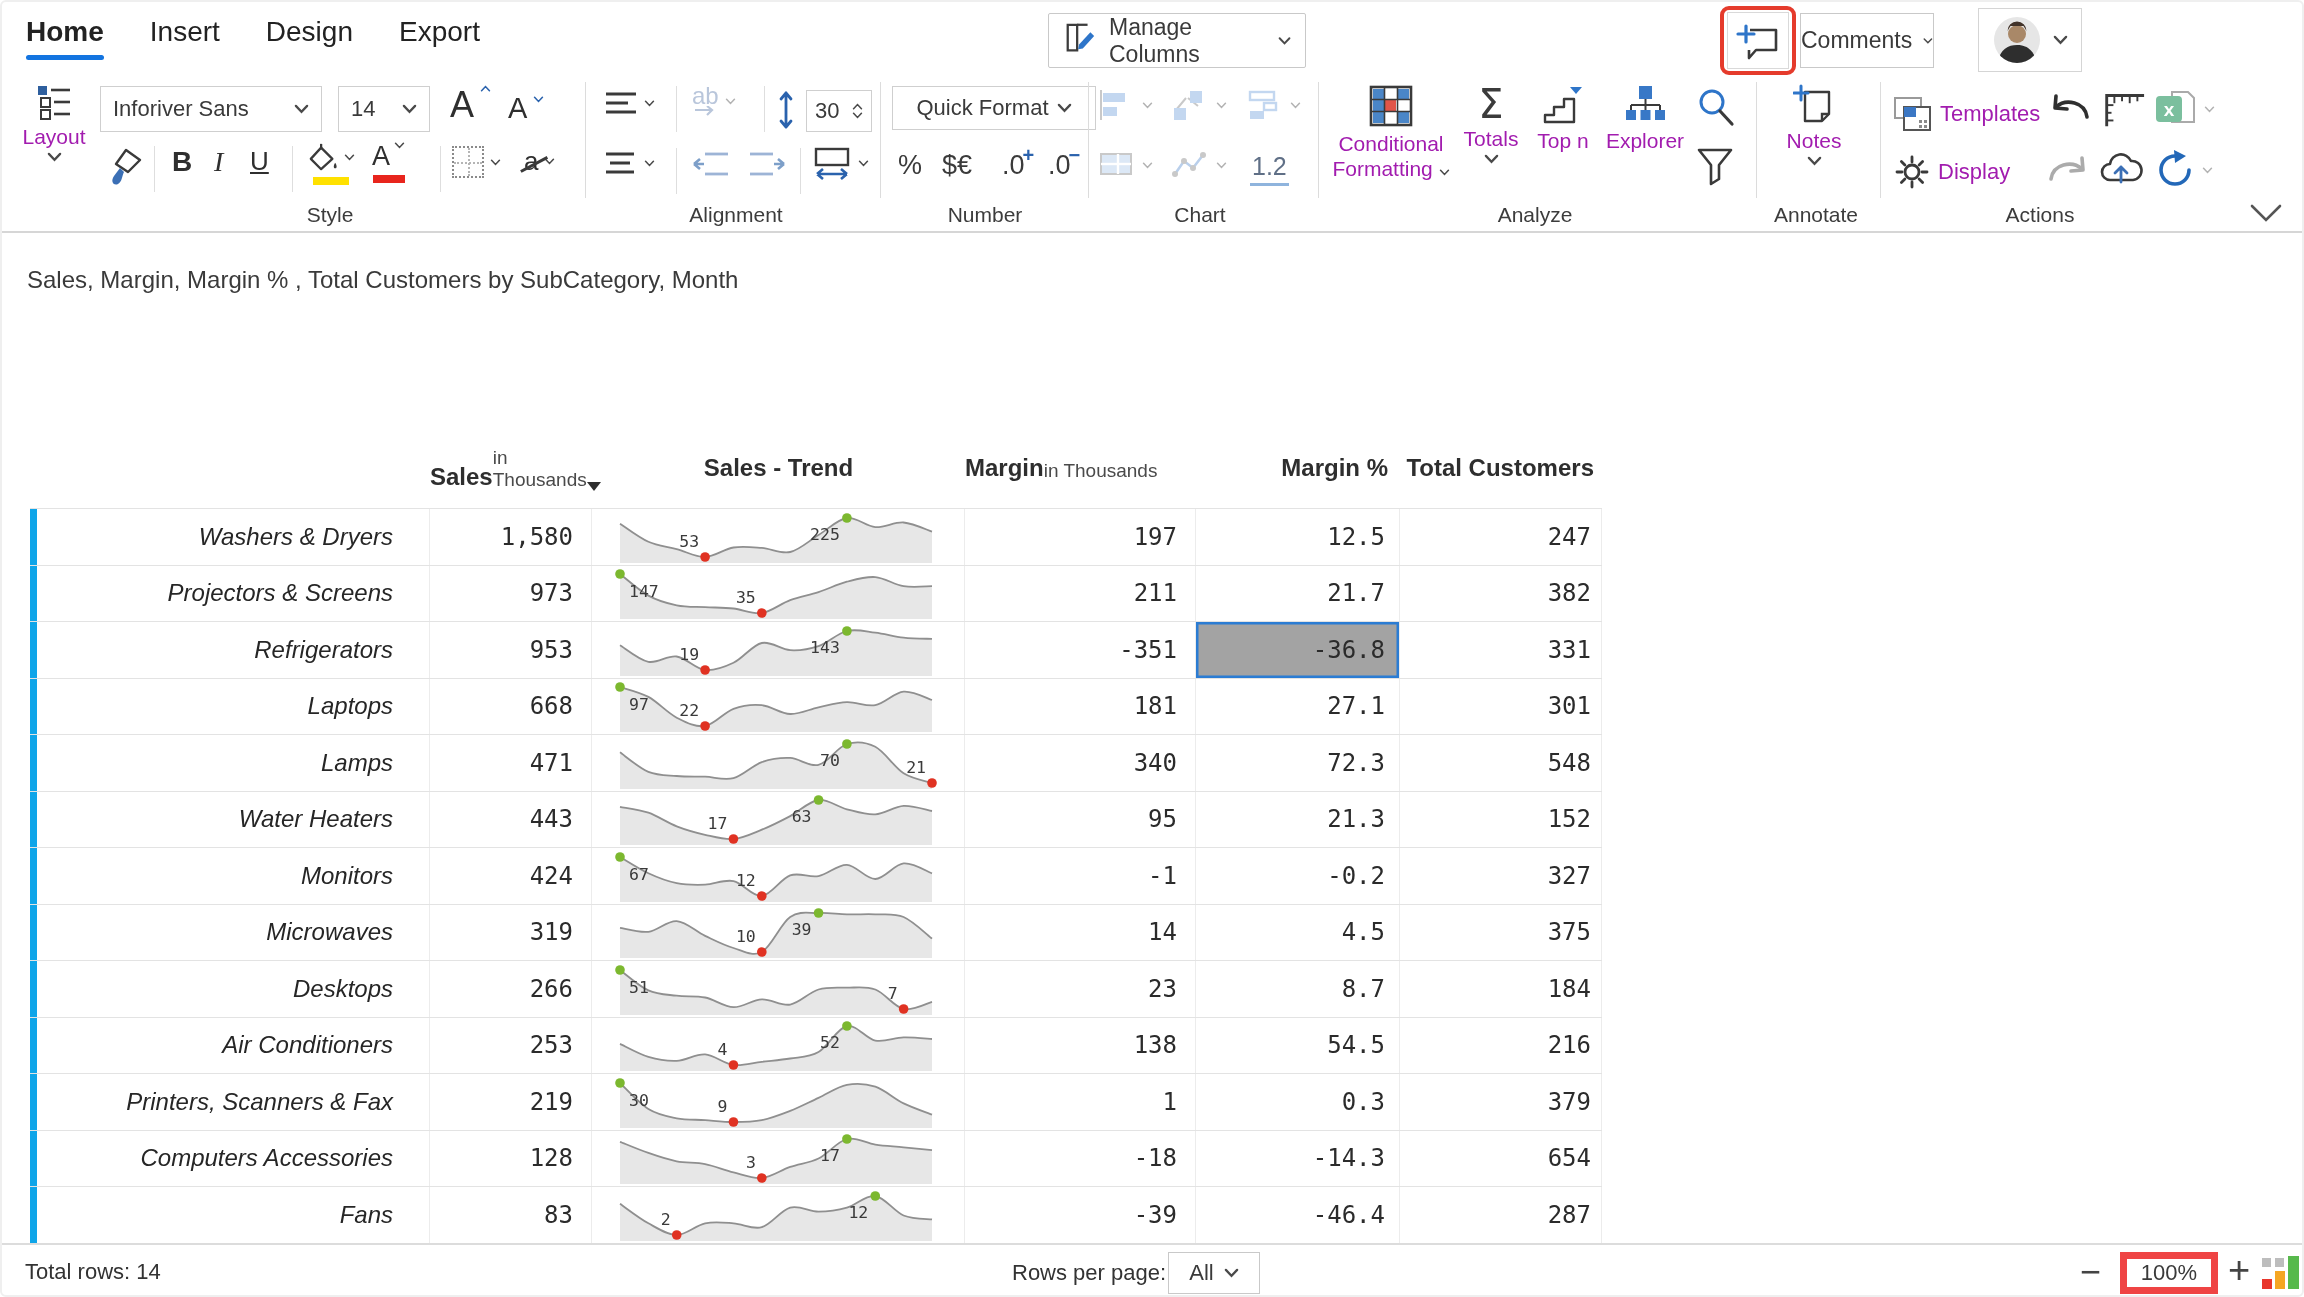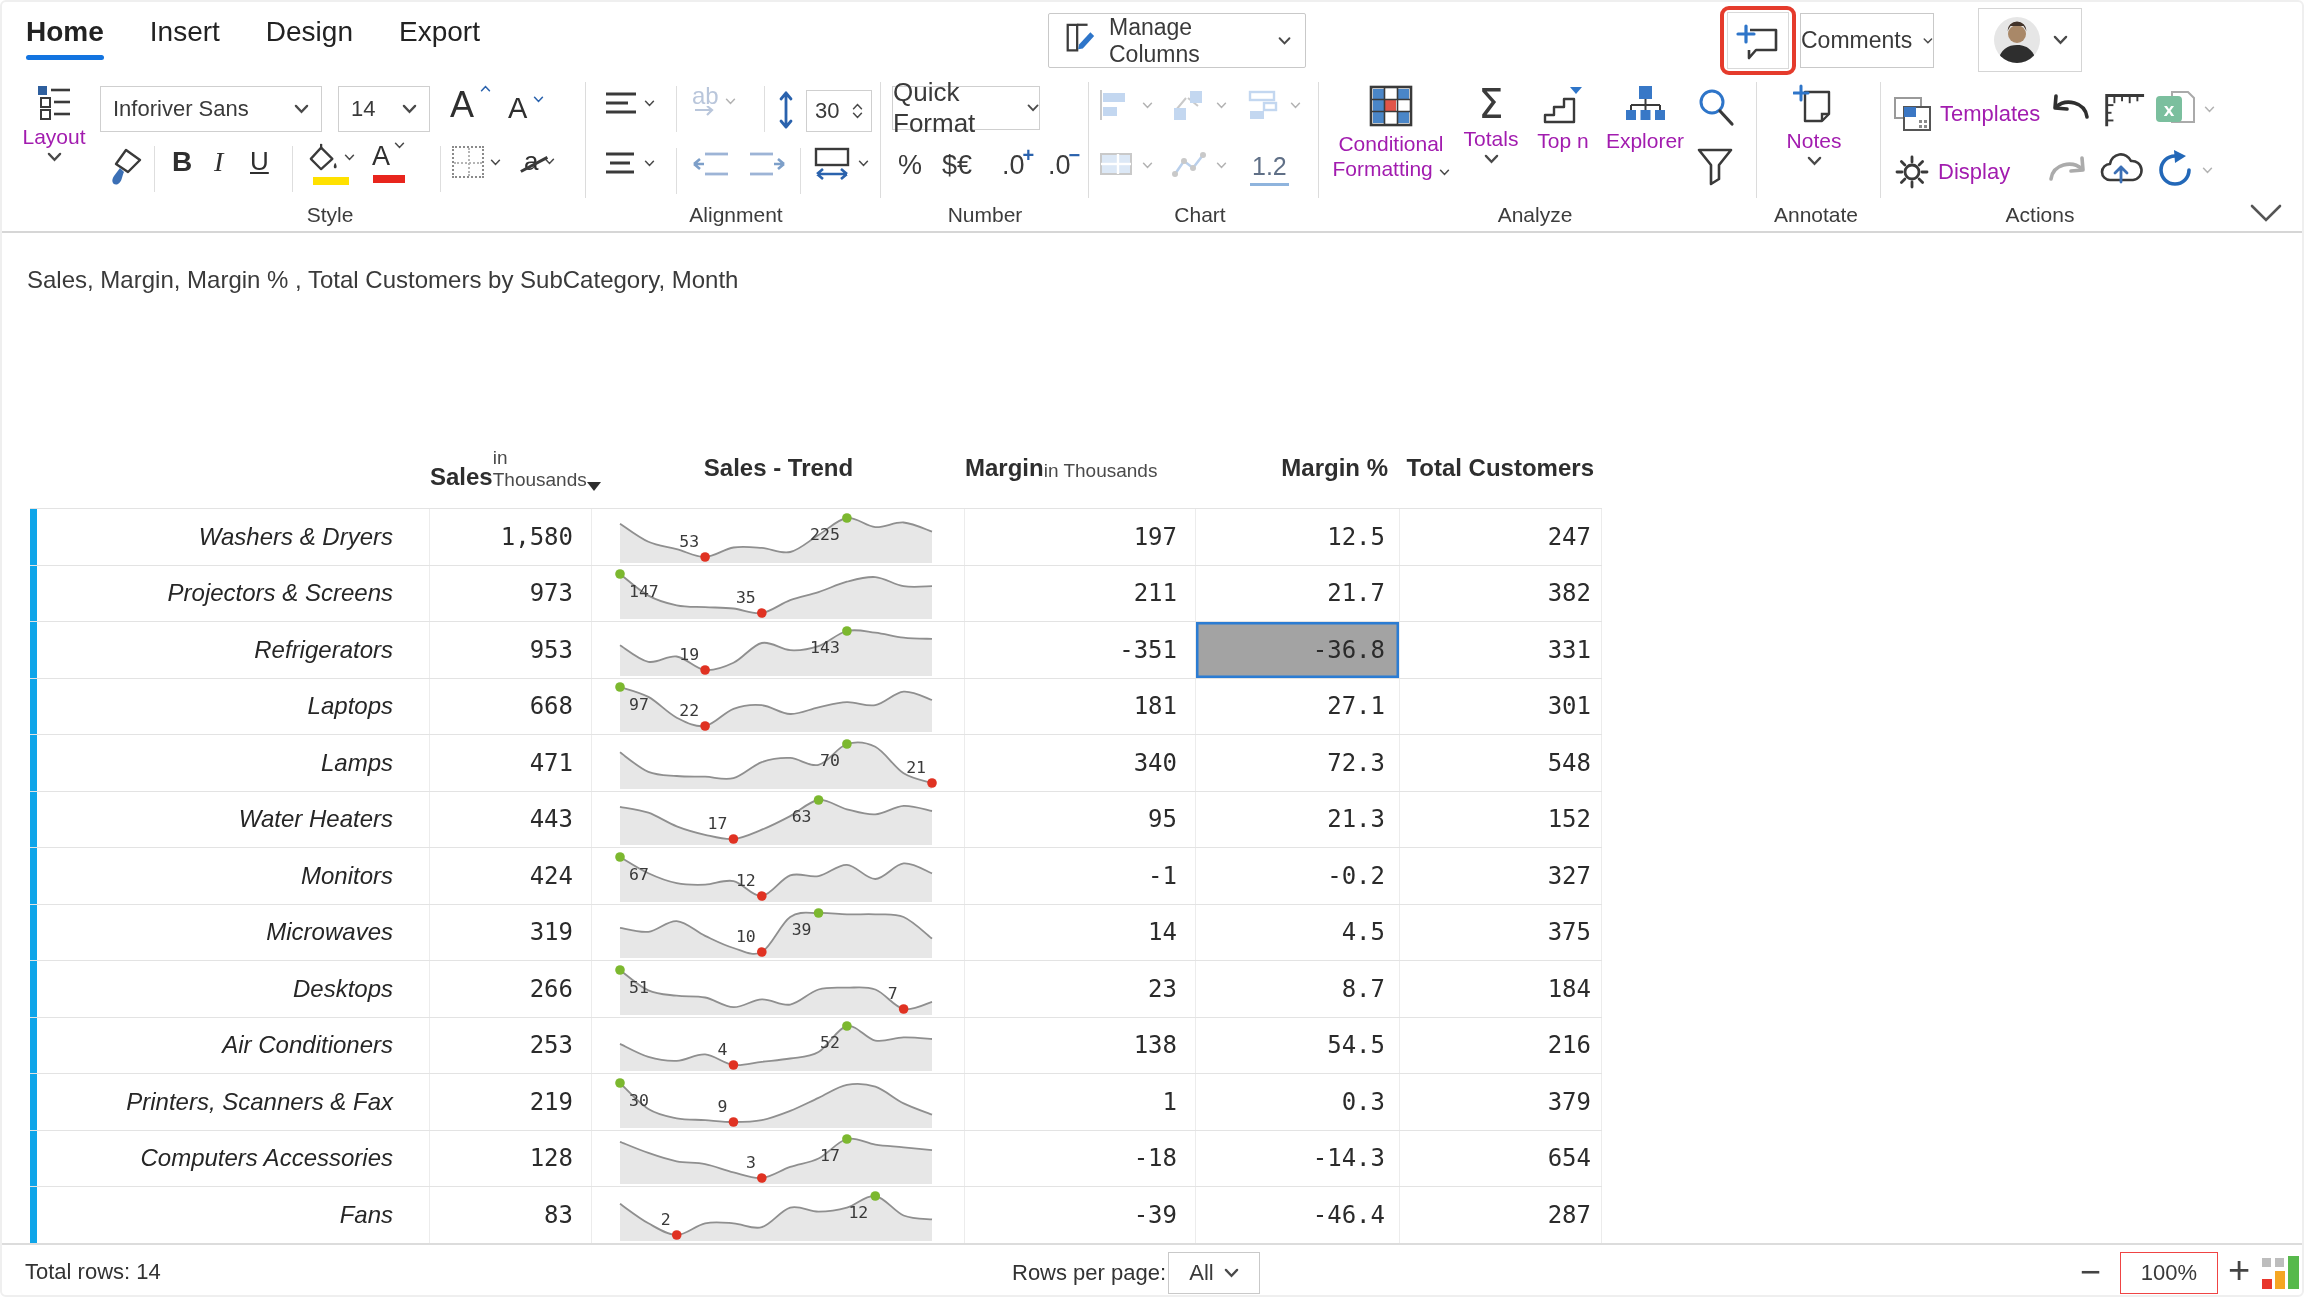--- a/index.html
+++ b/index.html
@@ -62,21 +62,21 @@
   .wrap-btn{left:692px;top:86px;color:#b9c6db;}
   .wrap-ab{font-size:24px;line-height:20px;color:#b9c6db;}
   .hgt-icon{left:778px;top:90px;}
   .hgt-box{left:806px;top:90px;width:66px;height:42px;justify-content:space-between;padding:0 8px;font-size:22px;border-color:#cfcfcf;}
   .stepper{display:flex;flex-direction:column;gap:2px;}
   .halign-btn{left:604px;top:150px;}
   .outdent-btn{left:692px;top:150px;}
   .indent-btn{left:748px;top:150px;}
   .width-btn{left:812px;top:146px;}
 
-  .qf-box{left:892px;top:86px;width:148px;height:44px;justify-content:center;gap:8px;font-size:26px;border-color:#cfcfcf;}
+  .qf-box{left:892px;top:86px;width:204px;height:44px;justify-content:center;gap:8px;font-size:22px;border-color:#cfcfcf;}
   .numtxt{font-size:27px;color:#3b3b3b;}
   .supfix{color:#2a62ad;font-weight:bold;font-size:20px;position:relative;top:-10px;left:-2px;}
   .pct-btn{left:898px;top:150px;}
   .cur-btn{left:942px;top:150px;}
   .incdec-btn{left:1002px;top:150px;}
   .decdec-btn{left:1048px;top:150px;}
 
   .c1{left:1098px;top:88px;}.c2{left:1172px;top:88px;}.c3{left:1246px;top:88px;}
   .c4{left:1098px;top:148px;}.c5{left:1172px;top:148px;}
   .one-two{left:1250px;top:152px;font-size:25px;color:#5f6f86;border-bottom:3px solid #8fb4dd;padding:0 2px 2px 2px;}
@@ -131,21 +131,21 @@
   .pad-cust{padding-right:10px;}
   .c.trend{justify-content:flex-start;padding-left:22px;}
   .c.sel{box-shadow:inset 0 0 0 2.5px #2b7cd3;background:#a3a3a3;}
 
   
   .footer{position:absolute;left:0;top:1243px;width:2304px;height:54px;border-top:2px solid #dcdcdc;background:#fff;}
   .total-rows{position:absolute;left:25px;top:14px;font-size:22px;color:#333;}
   .rpp-label{position:absolute;left:1012px;top:15px;font-size:22px;color:#333;}
   .all-box{position:absolute;left:1168px;top:7px;width:92px;height:42px;border:1px solid #c9c9c9;display:flex;align-items:center;justify-content:center;gap:10px;font-size:22px;box-sizing:border-box;background:#fff;}
   .zoom-minus{position:absolute;left:2080px;top:6px;font-size:36px;color:#444;}
-  .zoom-box{position:absolute;left:2120px;top:7px;width:98px;height:42px;border:1px solid #ef4444;display:flex;align-items:center;justify-content:center;font-size:22px;box-sizing:border-box;}
+  .zoom-box{position:absolute;left:2120px;top:7px;width:98px;height:42px;border:7px solid #ef4444;display:flex;align-items:center;justify-content:center;font-size:22px;box-sizing:border-box;}
   .zoom-plus{position:absolute;left:2228px;top:4px;font-size:38px;color:#444;}
   .brand-logo{position:absolute;left:2262px;top:6px;}
 </style>
 </head>
 <body>
 
 <div class="frame"></div>
 
 <div class="ribbon">
   <div class="tabs" id="tabs">

